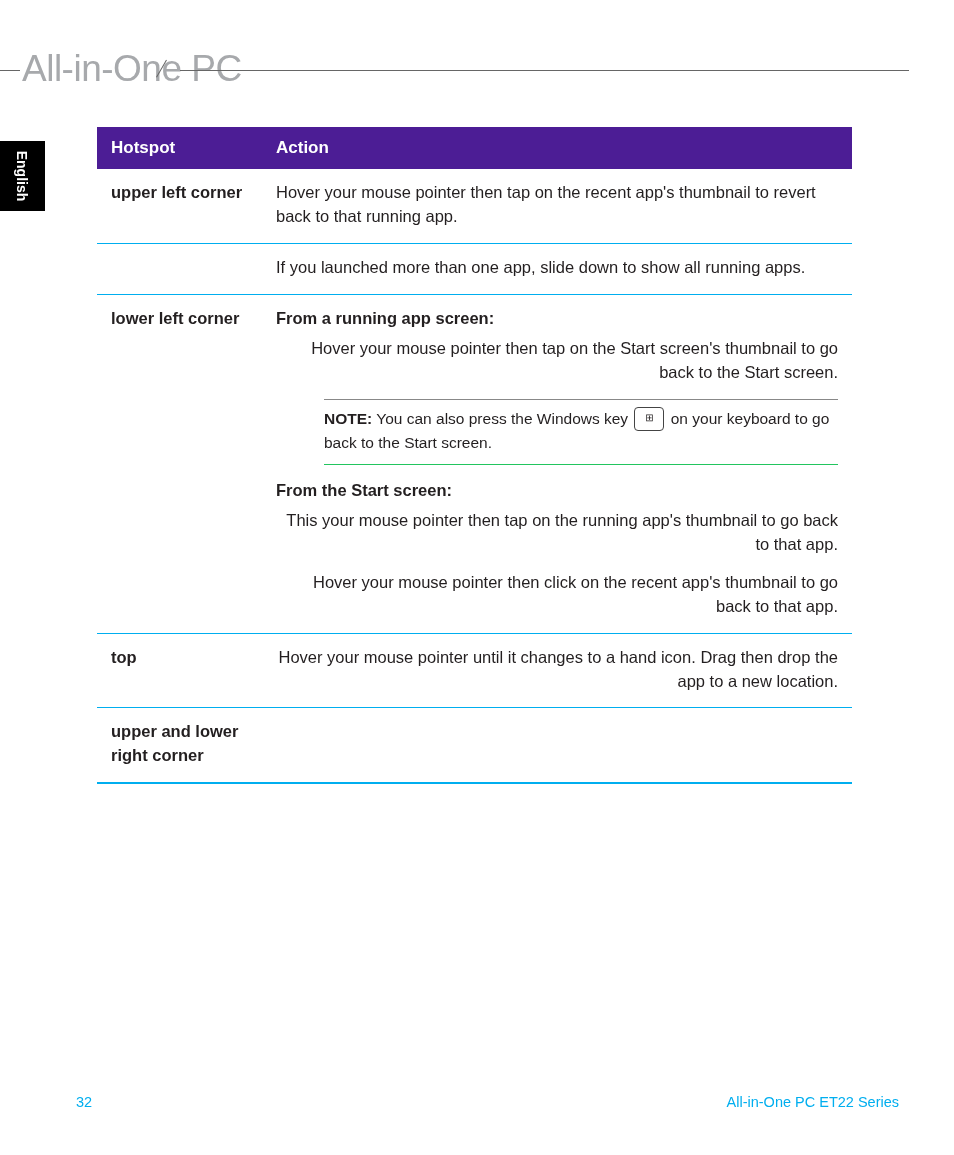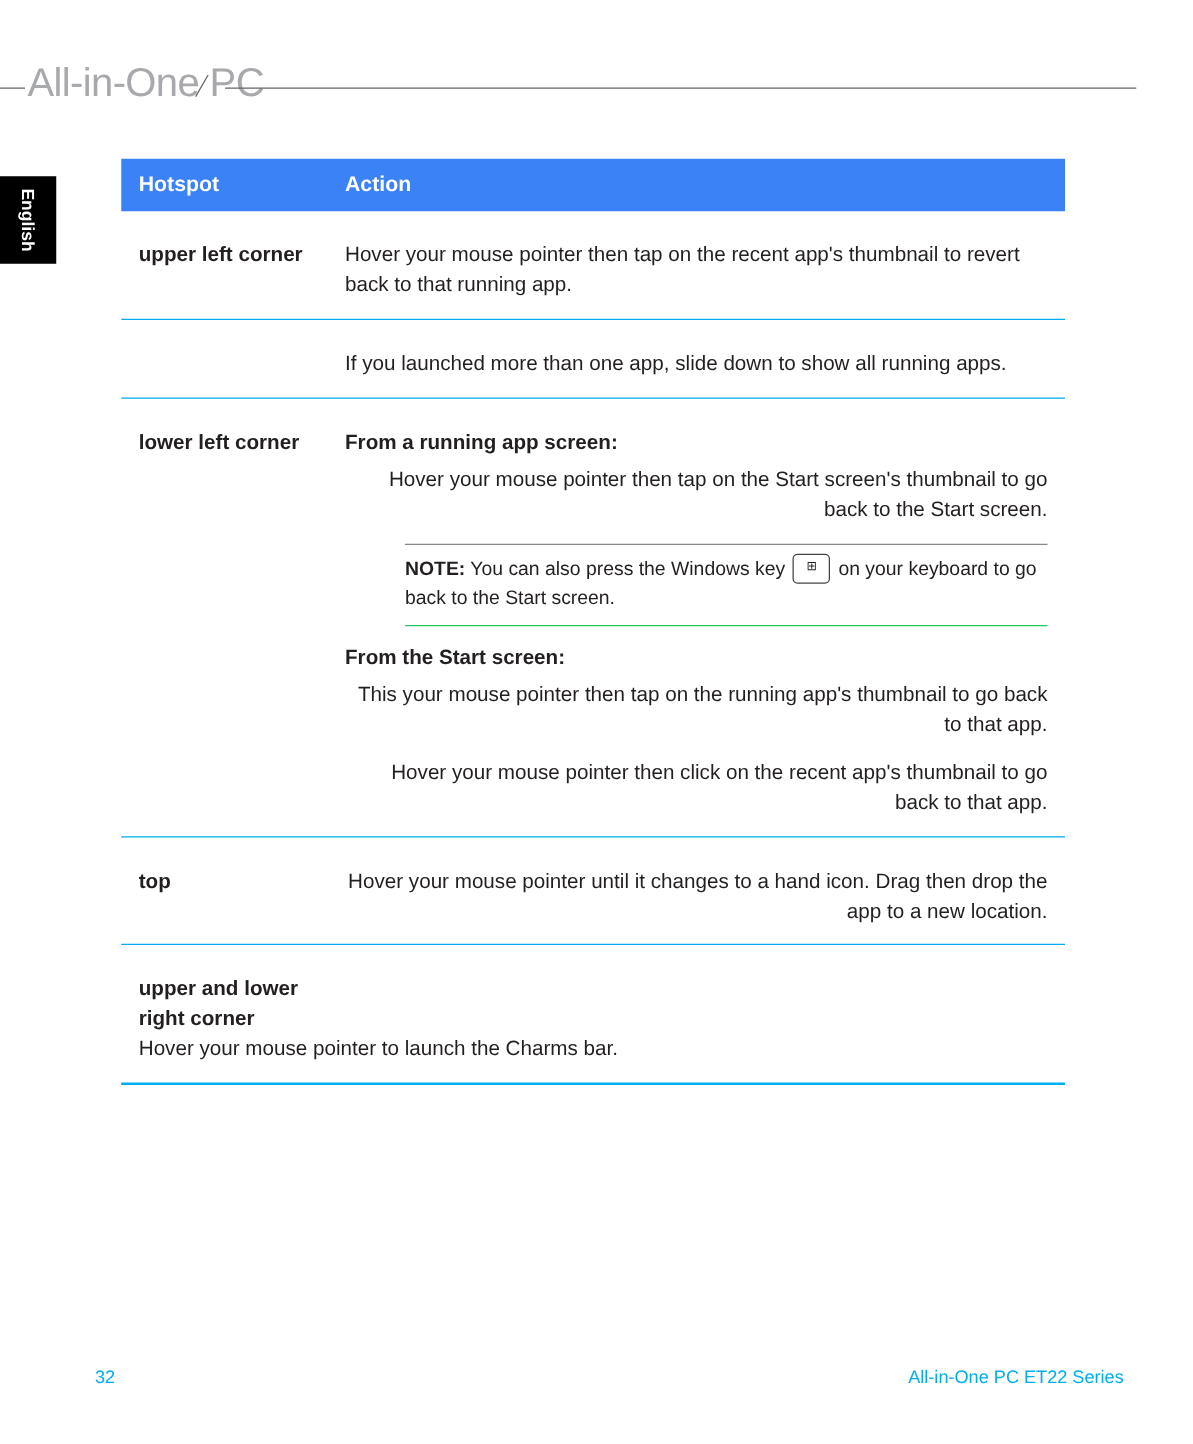--- a/index.html
+++ b/index.html
@@ -24,21 +24,21 @@
     top: 14px;
     left: 0;
     width: 20px;
     height: 1px;
     background: #666;
   }
   .header-title {
     position: absolute;
     left: 22px;
     top: -8px;
-    font-size: 32px;
+    font-size: 37px;
     font-weight: 500;
     color: #a7a9ac;
     font-family: "Segoe UI", Arial, sans-serif;
     letter-spacing: -0.5px;
   }
   .header-line-diag {
     position: absolute;
     top: 4px;
     left: 166px;
     width: 1px;
@@ -73,32 +73,32 @@
     transform: rotate(90deg);
     white-space: nowrap;
   }
   .content {
     position: absolute;
     left: 97px;
     top: 127px;
     width: 755px;
   }
   .thead {
-    background: #3b82f6;
+    background: #4c1d95;
     color: #fff;
     font-weight: bold;
     font-size: 17px;
     padding: 11px 14px;
     display: flex;
   }
   .col1 { width: 165px; flex-shrink: 0; }
   .col2 { flex: 1; }
   .trow {
     display: flex;
-    padding: 24px 14px 14px 14px;
+    padding: 12px 14px 14px 14px;
     border-bottom: 1px solid #00aeef;
     font-size: 16.5px;
     line-height: 1.45;
     align-items: flex-start;
   }
   .trow .col1 { font-weight: bold; }
   .trow:last-child { border-bottom: 2px solid #00aeef; flex-direction: column; }
   .sub-heading { font-weight: bold; margin-bottom: 6px; }
   .para { margin-bottom: 14px; text-align: right; }
   .para:last-child { margin-bottom: 0; }
@@ -189,20 +189,19 @@
 
   <div class="trow">
     <div class="col1">top</div>
     <div class="col2">
       <div class="para">Hover your mouse pointer until it changes to a hand icon. Drag then drop the app to a new location.</div>
     </div>
   </div>
 
   <div class="trow">
     <div class="col1">upper and lower right corner</div>
-    <div class="col2">Hover your mouse pointer to launch the Charms bar.</div>
   </div>
 </div>
 
 <div class="footer">
   <span>32</span>
   <span>All-in-One PC ET22 Series</span>
 </div>
 
 </body></html>

